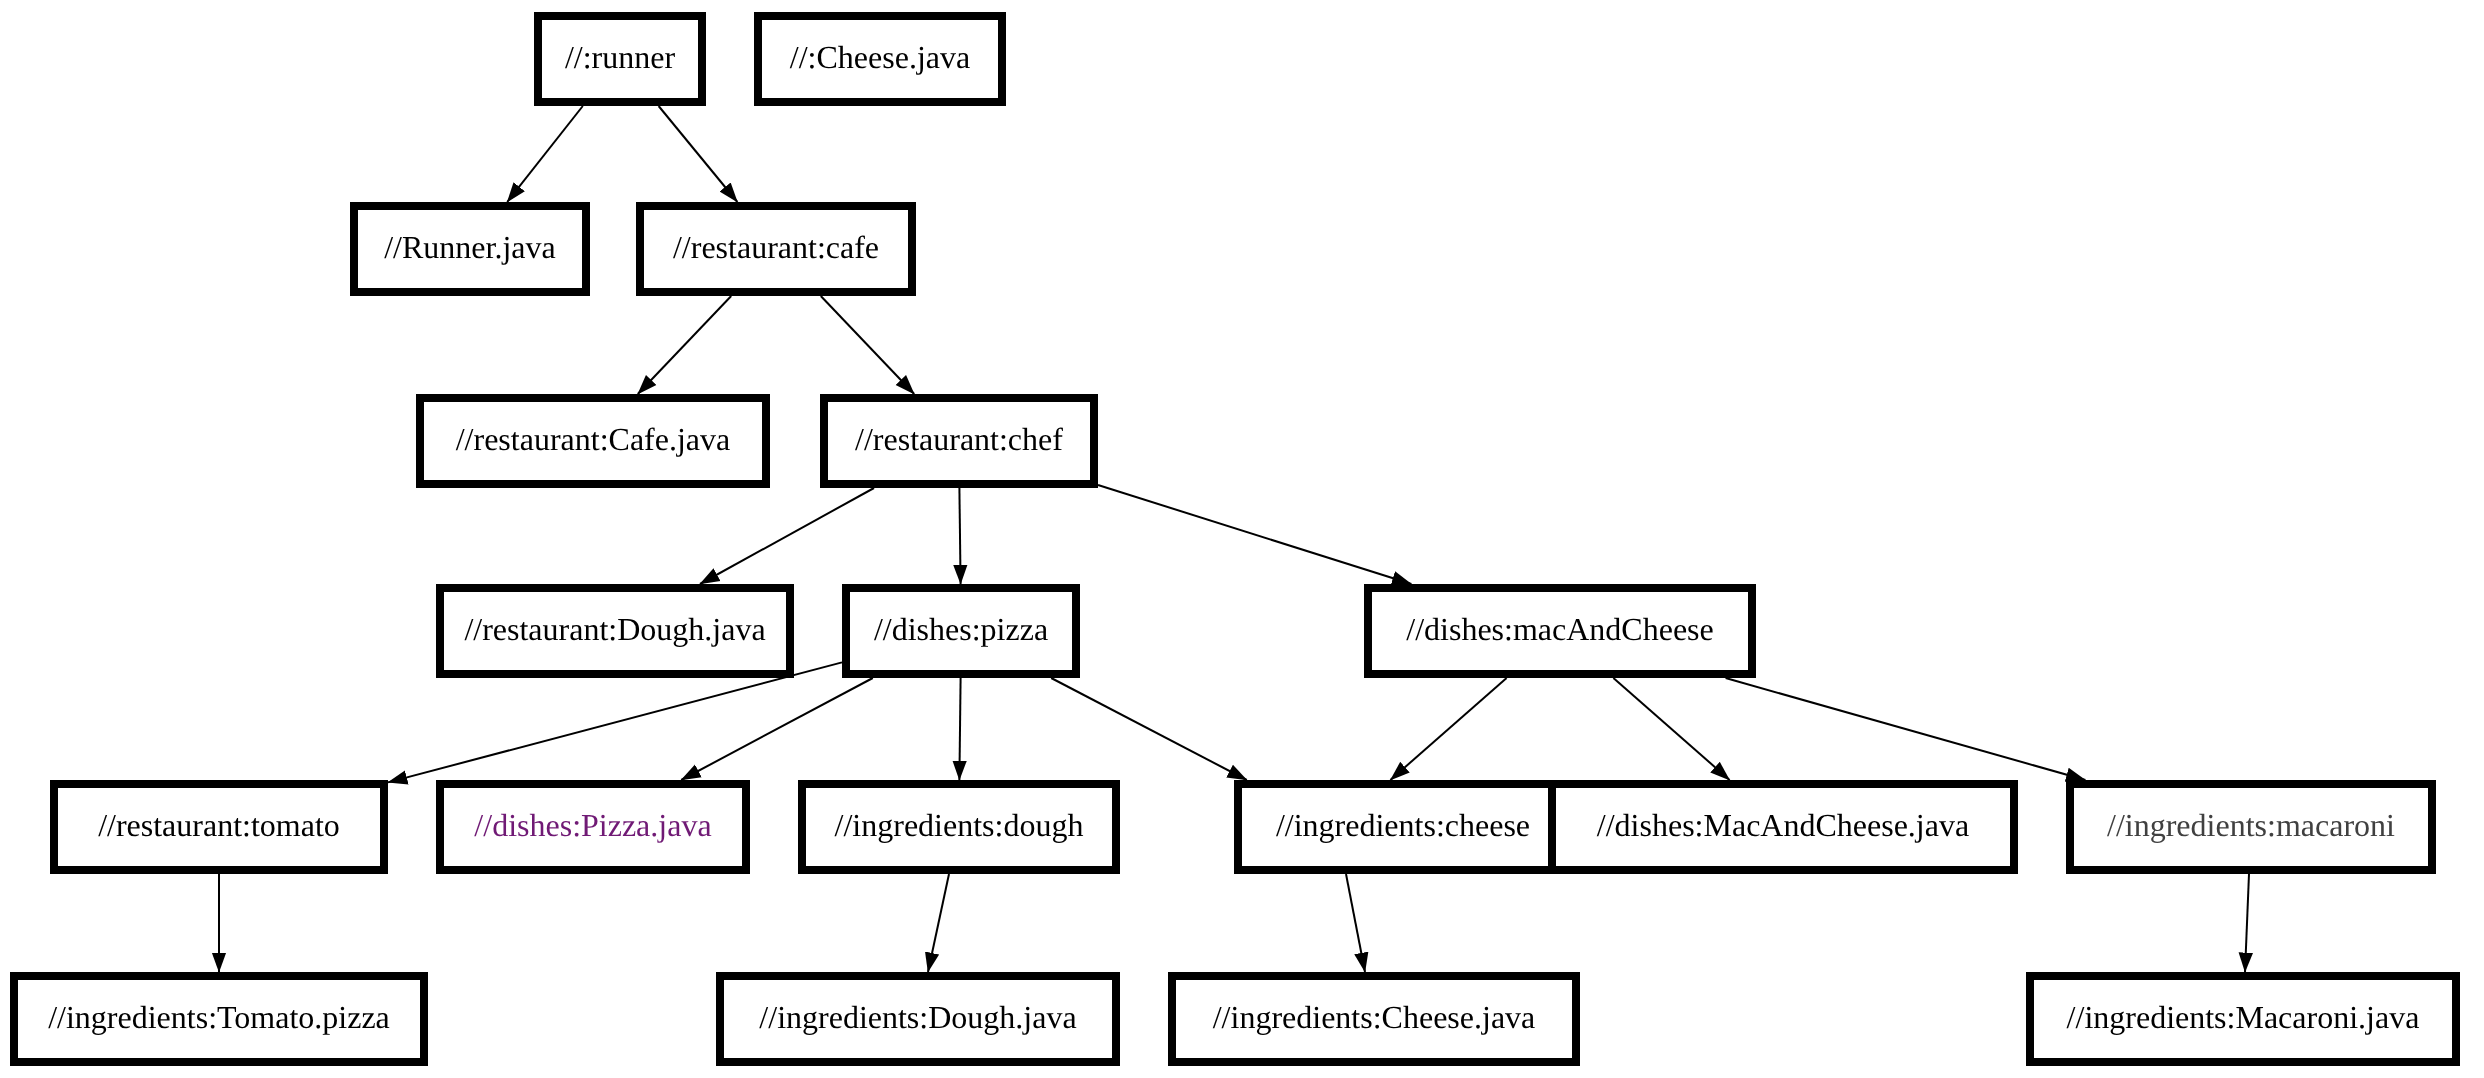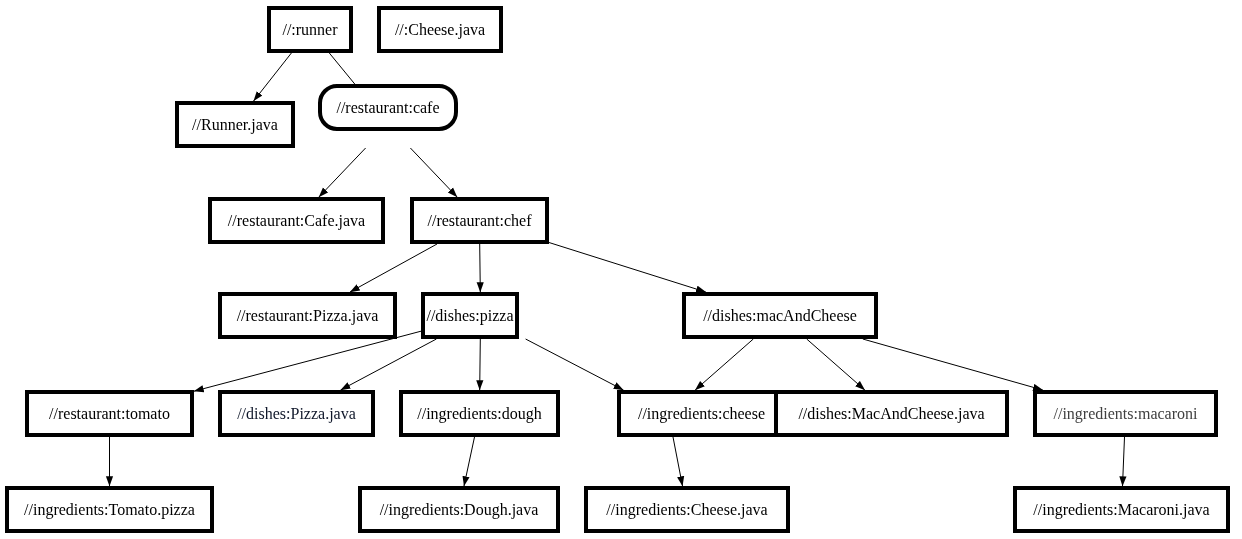--- a/index.html
+++ b/index.html
@@ -70,28 +70,28 @@
         <line x1="109.5" y1="437.0" x2="109.5" y2="486.0" class="edge-line" stroke="#000000" marker-end="url(#arrowhead)"></line>
         <line x1="474.5" y1="437.0" x2="464.0" y2="486.0" class="edge-line" stroke="#000000" marker-end="url(#arrowhead)"></line>
         <line x1="673.0" y1="437.0" x2="682.5" y2="486.0" class="edge-line" stroke="#000000" marker-end="url(#arrowhead)"></line>
         <line x1="1124.5" y1="437.0" x2="1122.5" y2="486.0" class="edge-line" stroke="#000000" marker-end="url(#arrowhead)"></line>
       </g>
   </svg>
   <div id="node-layer">
       <div class="graph-node" style="left: 267px; top: 6px; width: 86px; height: 47px; border-color: rgb(0, 0, 0); background: rgb(255, 255, 255); color: rgb(0, 0, 0);">//:runner</div>
       <div class="graph-node" style="left: 377px; top: 6px; width: 126px; height: 47px; border-color: rgb(0, 0, 0); background: rgb(255, 255, 255); color: rgb(0, 0, 0);">//:Cheese.java</div>
       <div class="graph-node" style="left: 175px; top: 101px; width: 120px; height: 47px; border-color: rgb(0, 0, 0); background: rgb(255, 255, 255); color: rgb(0, 0, 0);">//Runner.java</div>
-      <div class="graph-node" style="left: 318px; top: 84px; width: 140px; height: 47px; border-color: rgb(0, 0, 0); background: rgb(255, 255, 255); color: rgb(0, 0, 0); border-radius: 19px;">//restaurant:cafe</div>
+      <div class="graph-node" style="left: 318px; top: 101px; width: 140px; height: 47px; border-color: rgb(0, 0, 0); background: rgb(255, 255, 255); color: rgb(0, 0, 0);">//restaurant:cafe</div>
       <div class="graph-node" style="left: 208px; top: 197px; width: 177px; height: 47px; border-color: rgb(0, 0, 0); background: rgb(255, 255, 255); color: rgb(0, 0, 0);">//restaurant:Cafe.java</div>
       <div class="graph-node" style="left: 410px; top: 197px; width: 139px; height: 47px; border-color: rgb(0, 0, 0); background: rgb(255, 255, 255); color: rgb(0, 0, 0);">//restaurant:chef</div>
-      <div class="graph-node" style="left: 218px; top: 292px; width: 179px; height: 47px; border-color: rgb(0, 0, 0); background: rgb(255, 255, 255); color: rgb(0, 0, 0);">//restaurant:Pizza.java</div>
-      <div class="graph-node" style="left: 421px; top: 292px; width: 98px; height: 47px; border-color: rgb(0, 0, 0); background: rgb(255, 255, 255); color: rgb(0, 0, 0);">//dishes:pizza</div>
+      <div class="graph-node" style="left: 218px; top: 292px; width: 179px; height: 47px; border-color: rgb(0, 0, 0); background: rgb(255, 255, 255); color: rgb(0, 0, 0);">//restaurant:Dough.java</div>
+      <div class="graph-node" style="left: 421px; top: 292px; width: 119px; height: 47px; border-color: rgb(0, 0, 0); background: rgb(255, 255, 255); color: rgb(0, 0, 0);">//dishes:pizza</div>
       <div class="graph-node" style="left: 682px; top: 292px; width: 196px; height: 47px; border-color: rgb(0, 0, 0); background: rgb(255, 255, 255); color: rgb(0, 0, 0);">//dishes:macAndCheese</div>
       <div class="graph-node" style="left: 25px; top: 390px; width: 169px; height: 47px; border-color: rgb(0, 0, 0); background: rgb(255, 255, 255); color: rgb(0, 0, 0);">//restaurant:tomato</div>
-      <div class="graph-node" style="left: 218px; top: 390px; width: 157px; height: 47px; border-color: rgb(0, 0, 0); background: rgb(255, 255, 255); color: #0f172a;">//dishes:Pizza.java</div>
+      <div class="graph-node" style="left: 218px; top: 390px; width: 157px; height: 47px; border-color: rgb(0, 0, 0); background: rgb(255, 255, 255); color: #701a75;">//dishes:Pizza.java</div>
       <div class="graph-node" style="left: 399px; top: 390px; width: 161px; height: 47px; border-color: rgb(0, 0, 0); background: rgb(255, 255, 255); color: rgb(0, 0, 0);">//ingredients:dough</div>
       <div class="graph-node" style="left: 584px; top: 390px; width: 169px; height: 47px; border-color: rgb(0, 0, 0); background: rgb(255, 255, 255); color: rgb(0, 0, 0); margin-left: 33px;">//ingredients:cheese</div>
       <div class="graph-node" style="left: 774px; top: 390px; width: 235px; height: 47px; border-color: rgb(0, 0, 0); background: rgb(255, 255, 255); color: rgb(0, 0, 0);">//dishes:MacAndCheese.java</div>
       <div class="graph-node" style="left: 1033px; top: 390px; width: 185px; height: 47px; border-color: rgb(0, 0, 0); background: rgb(255, 255, 255); color: #404040;">//ingredients:macaroni</div>
       <div class="graph-node" style="left: 5px; top: 486px; width: 209px; height: 47px; border-color: rgb(0, 0, 0); background: rgb(255, 255, 255); color: rgb(0, 0, 0);">//ingredients:Tomato.pizza</div>
       <div class="graph-node" style="left: 358px; top: 486px; width: 202px; height: 47px; border-color: rgb(0, 0, 0); background: rgb(255, 255, 255); color: rgb(0, 0, 0);">//ingredients:Dough.java</div>
       <div class="graph-node" style="left: 584px; top: 486px; width: 206px; height: 47px; border-color: rgb(0, 0, 0); background: rgb(255, 255, 255); color: rgb(0, 0, 0);">//ingredients:Cheese.java</div>
       <div class="graph-node" style="left: 1013px; top: 486px; width: 217px; height: 47px; border-color: rgb(0, 0, 0); background: rgb(255, 255, 255); color: rgb(0, 0, 0);">//ingredients:Macaroni.java</div>
     </div>
 </div>

